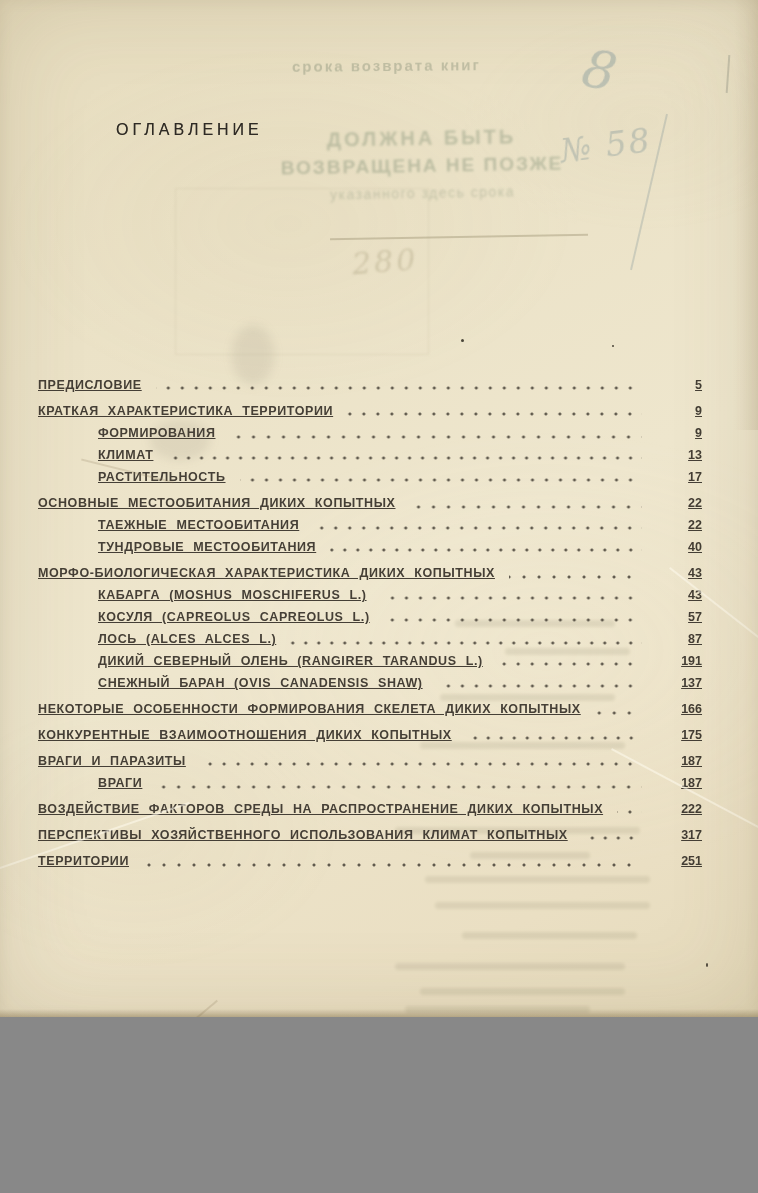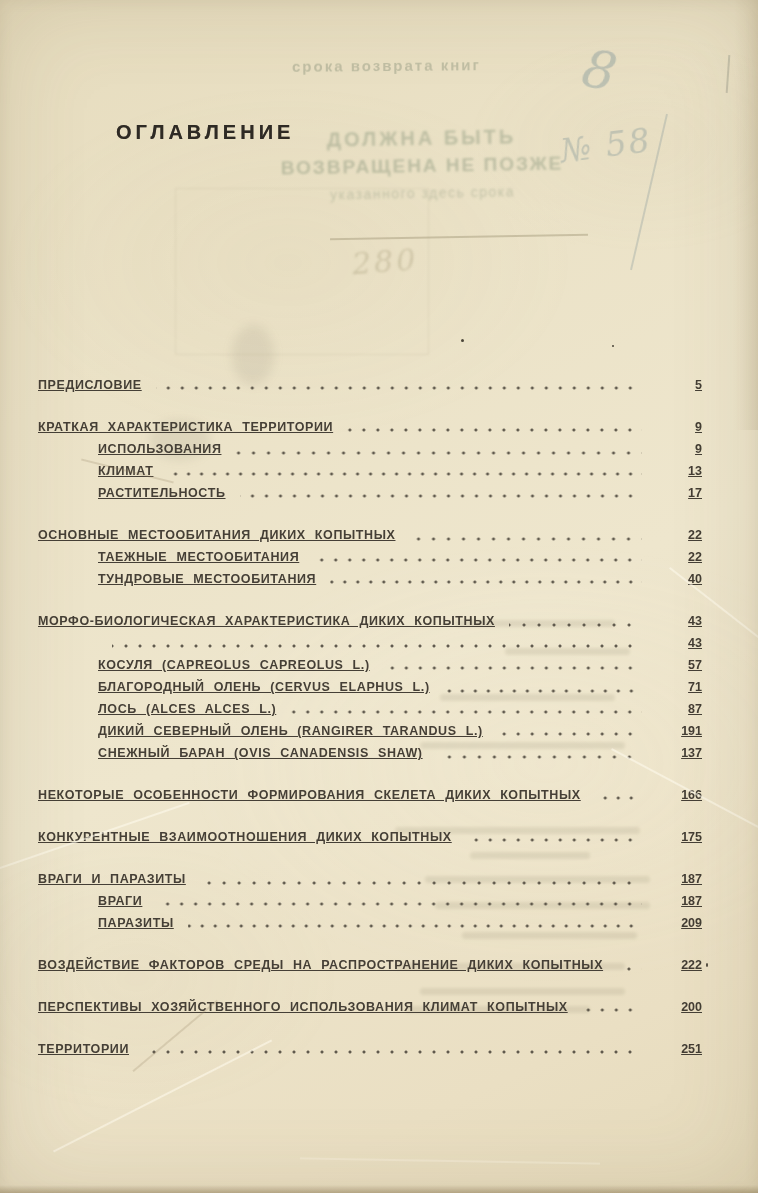--- a/index.html
+++ b/index.html
@@ -1,18 +1,18 @@
 <!DOCTYPE html>
 <html><head>
 <meta charset="utf-8">
 <style>
   html,body{margin:0;padding:0;background:#888;}
   .page{
     position:relative;
-    width:758px;height:1193px;
+    width:758px;height:1017px;
     margin:0 auto;
     overflow:hidden;
     font-family:"Liberation Sans",sans-serif;
     background:linear-gradient(155deg,#e6dcbe 0%,#ebe2c7 28%,#eee6cd 55%,#eadfc3 85%,#e5dabb 100%);
   }
   .page::after{
     content:"";position:absolute;inset:0;pointer-events:none;
     box-shadow:inset 0 0 90px rgba(115,95,55,.16), inset 0 0 14px rgba(105,85,45,.10);
   }
   .texture{position:absolute;inset:0;pointer-events:none;opacity:.6;
@@ -22,27 +22,27 @@
       radial-gradient(300px 200px at 18% 82%, rgba(185,170,130,.10), transparent 70%),
       radial-gradient(260px 160px at 85% 12%, rgba(180,170,135,.12), transparent 70%);
   }
   .bottom-edge{position:absolute;left:0;right:0;bottom:0;height:8px;
     background:linear-gradient(to bottom,transparent,rgba(110,90,50,.35));}
   .right-edge{position:absolute;top:0;right:0;width:24px;height:430px;
     background:linear-gradient(to right,transparent,rgba(130,110,70,.12));}
 
   .title{
     position:absolute;left:116px;top:121px;margin:0;
-    font-size:20px;font-weight:bold;letter-spacing:4px;
+    font-size:16px;font-weight:normal;letter-spacing:4px;
     color:#2e2a24;text-shadow:0 0 .4px rgba(46,42,36,.6);
   }
 
   .toc{position:absolute;left:38px;right:56px;top:374px;}
   .toc-row{display:flex;align-items:center;height:22px;color:#453f36;text-decoration:underline;}
-  .toc-row.gap{margin-top:20px;}
+  .toc-row.gap{margin-top:4px;}
   .toc-row.lvl1{padding-left:60px;}
   .lab{
     white-space:nowrap;font-size:12.5px;font-weight:bold;
     letter-spacing:.6px;word-spacing:5px;color:#453f36;
   }
   .leader{
     flex:1;height:4px;align-self:center;transform:translateY(3px);
     margin:0 12px 0 14px;min-width:10px;
     background-image:radial-gradient(circle at 2px 2px, rgba(72,66,56,.85) 1.1px, rgba(72,66,56,0) 1.9px);
     background-size:14px 4px;background-repeat:repeat-x;background-position:right center;
@@ -135,21 +135,21 @@
         <span class="lab">ПРЕДИСЛОВИЕ</span>
         <span class="leader"></span>
         <span class="pg">5</span>
       </div>
       <div class="toc-row gap">
         <span class="lab">КРАТКАЯ ХАРАКТЕРИСТИКА ТЕРРИТОРИИ</span>
         <span class="leader"></span>
         <span class="pg">9</span>
       </div>
       <div class="toc-row lvl1">
-        <span class="lab">ИСПОЛЬЗОВАНИЯ</span>
+        <span class="lab">ФОРМИРОВАНИЯ</span>
         <span class="leader"></span>
         <span class="pg">9</span>
       </div>
       <div class="toc-row lvl1">
         <span class="lab">КЛИМАТ</span>
         <span class="leader"></span>
         <span class="pg">13</span>
       </div>
       <div class="toc-row lvl1">
         <span class="lab">РАСТИТЕЛЬНОСТЬ</span>
@@ -170,34 +170,30 @@
         <span class="lab">ТУНДРОВЫЕ МЕСТООБИТАНИЯ</span>
         <span class="leader"></span>
         <span class="pg">40</span>
       </div>
       <div class="toc-row gap">
         <span class="lab">МОРФО-БИОЛОГИЧЕСКАЯ ХАРАКТЕРИСТИКА ДИКИХ КОПЫТНЫХ</span>
         <span class="leader"></span>
         <span class="pg">43</span>
       </div>
       <div class="toc-row lvl1">
+        <span class="lab">КАБАРГА (MOSHUS MOSCHIFERUS L.)</span>
         <span class="leader"></span>
         <span class="pg">43</span>
       </div>
       <div class="toc-row lvl1">
         <span class="lab">КОСУЛЯ (CAPREOLUS CAPREOLUS L.)</span>
         <span class="leader"></span>
         <span class="pg">57</span>
       </div>
       <div class="toc-row lvl1">
-        <span class="lab">БЛАГОРОДНЫЙ ОЛЕНЬ (CERVUS ELAPHUS L.)</span>
-        <span class="leader"></span>
-        <span class="pg">71</span>
-      </div>
-      <div class="toc-row lvl1">
         <span class="lab">ЛОСЬ (ALCES ALCES L.)</span>
         <span class="leader"></span>
         <span class="pg">87</span>
       </div>
       <div class="toc-row lvl1">
         <span class="lab">ДИКИЙ СЕВЕРНЫЙ ОЛЕНЬ (RANGIRER TARANDUS L.)</span>
         <span class="leader"></span>
         <span class="pg">191</span>
       </div>
       <div class="toc-row lvl1">
@@ -218,34 +214,29 @@
       <div class="toc-row gap">
         <span class="lab">ВРАГИ И ПАРАЗИТЫ</span>
         <span class="leader"></span>
         <span class="pg">187</span>
       </div>
       <div class="toc-row lvl1">
         <span class="lab">ВРАГИ</span>
         <span class="leader"></span>
         <span class="pg">187</span>
       </div>
-      <div class="toc-row lvl1">
-        <span class="lab">ПАРАЗИТЫ</span>
-        <span class="leader"></span>
-        <span class="pg">209</span>
-      </div>
       <div class="toc-row gap">
         <span class="lab">ВОЗДЕЙСТВИЕ ФАКТОРОВ СРЕДЫ НА РАСПРОСТРАНЕНИЕ ДИКИХ КОПЫТНЫХ</span>
         <span class="leader"></span>
         <span class="pg">222</span>
       </div>
       <div class="toc-row gap">
         <span class="lab">ПЕРСПЕКТИВЫ ХОЗЯЙСТВЕННОГО ИСПОЛЬЗОВАНИЯ КЛИМАТ КОПЫТНЫХ</span>
         <span class="leader"></span>
-        <span class="pg">200</span>
+        <span class="pg">317</span>
       </div>
       <div class="toc-row gap">
         <span class="lab">ТЕРРИТОРИИ</span>
         <span class="leader"></span>
         <span class="pg">251</span>
       </div>
     </div>
 
   <div class="speck" style="left:461px;top:339px;"></div>
   <div class="speck" style="left:612px;top:345px;width:2px;height:2px;"></div>

